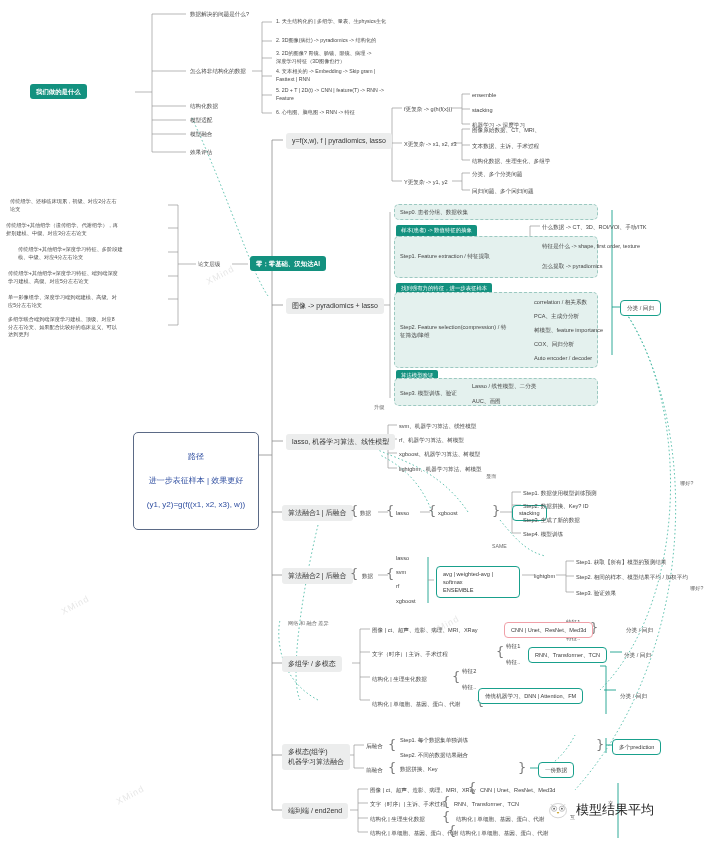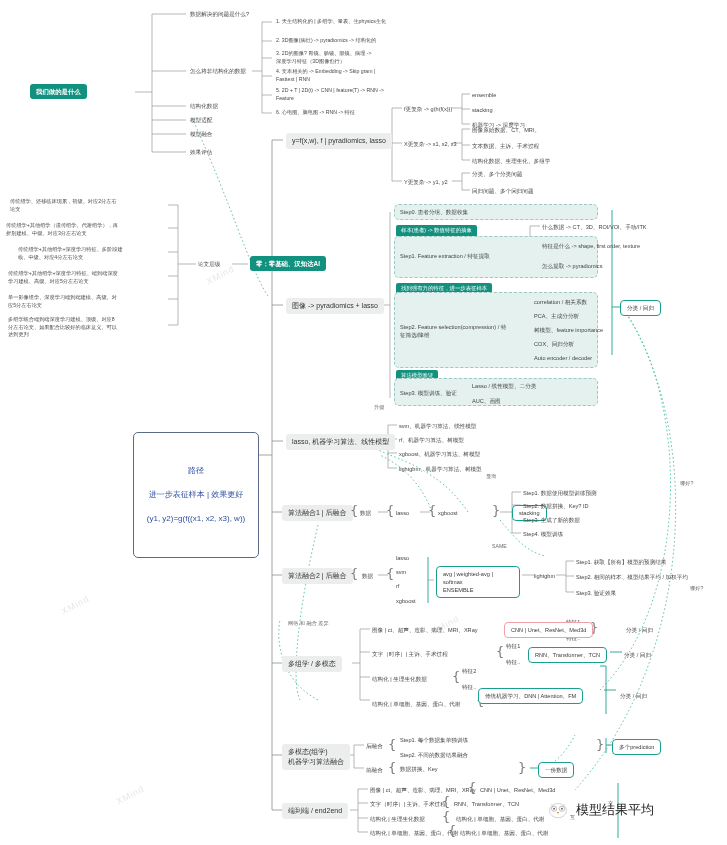--- a/index.html
+++ b/index.html
@@ -37,21 +37,21 @@
   .tealbox{
     border:1px solid #19a08c;border-radius:4px;background:#fff;
     padding:3px 6px;font-size:5.6px;color:#3a3a3a;white-space:pre-line;
   }
   .pinkbox{
     border:1px solid #f0a0a8;border-radius:4px;background:#fff;
     padding:3px 6px;font-size:5.6px;color:#3a3a3a;white-space:nowrap;
   }
   .centerbox{
     border:1px solid #5b6a86;border-radius:5px;background:#fff;
-    padding:20px 9px;font-size:8px;color:#2f4ea0;text-align:center;
+    padding:6px 9px;font-size:8px;color:#2f4ea0;text-align:center;
     line-height:1.5;white-space:pre-line;
   }
   .brace{
     font-size:13px;color:#7a7a7a;font-family:"DejaVu Sans",sans-serif;
     line-height:1;
   }
   .wm{
     position:absolute;color:#cfcfcf;font-size:9px;opacity:.5;
     transform:rotate(-28deg);letter-spacing:1px;
   }

